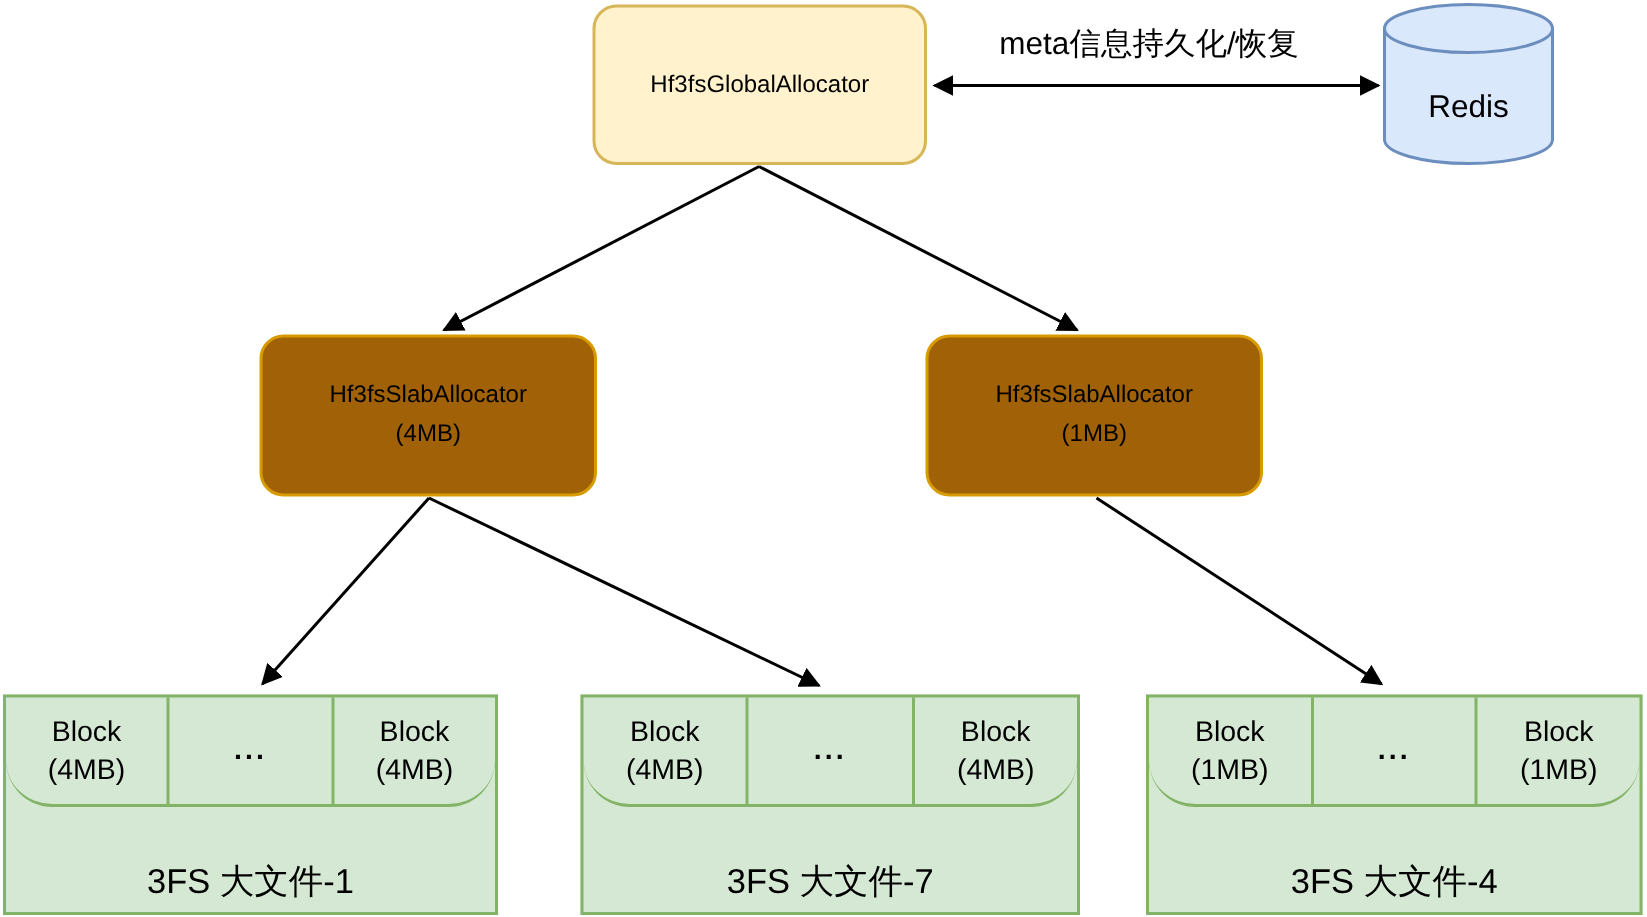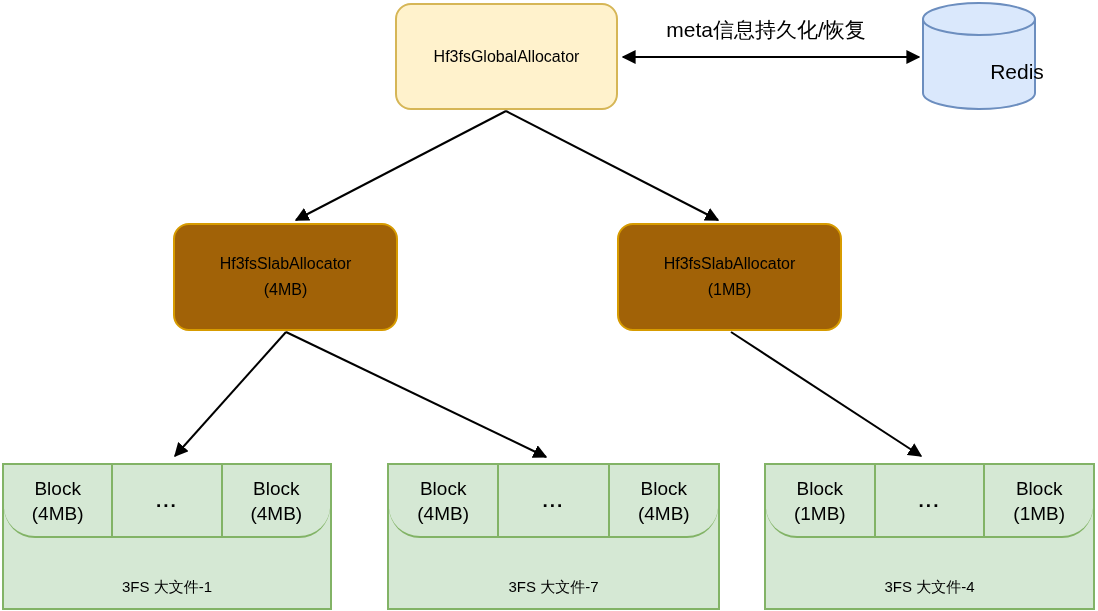--- a/index.html
+++ b/index.html
@@ -59,21 +59,20 @@
     text-align: center;
     font-size: 21px;
     line-height: 26px;
   }
   .redis-label {
     position: absolute;
     left: 922px; top: 60px;
     width: 114px;
     text-align: center;
     font-size: 21px;
-    padding-left: 38px;
   }
 
   .file-table {
     position: absolute;
     top: 463px;
     height: 147px;
     box-sizing: border-box;
     border: 2px solid #82b366;
     background: #d5e8d4;
     display: flex;
@@ -106,21 +105,21 @@
   .dots-cell {
     font-weight: bold;
     letter-spacing: 2px;
   }
   .file-label {
     flex: 1 1 auto;
     display: flex;
     align-items: center;
     justify-content: center;
     text-align: left;
-    font-size: 15px;
+    font-size: 23px;
     margin-top: 28px;
   }
 </style>
 </head>
 <body>
 
 <div class="canvas">
 
   <svg class="edges-svg" viewBox="0 0 1098 611">
     <defs>

